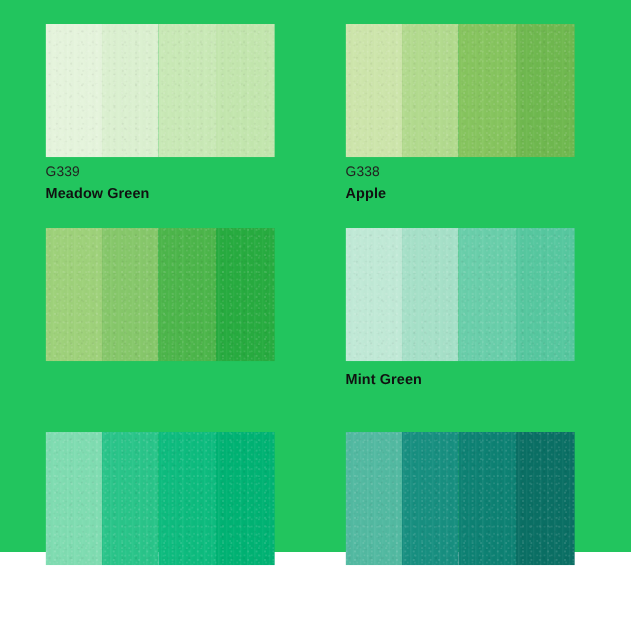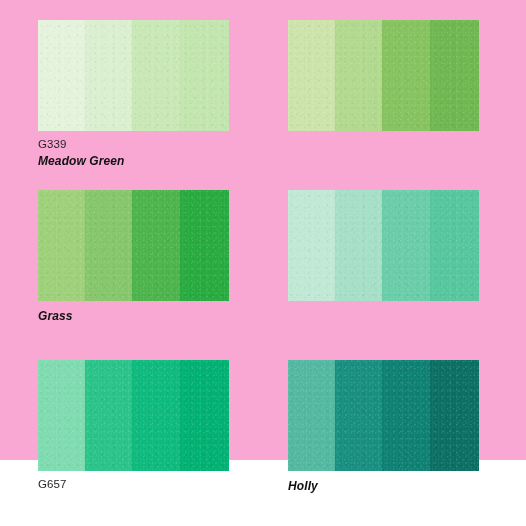--- a/index.html
+++ b/index.html
@@ -13,21 +13,21 @@
     height: 526px;
     font-family: "Liberation Sans", sans-serif;
     -webkit-font-smoothing: antialiased;
     overflow: hidden;
   }
 
   #swatch-sheet {
     position: relative;
     width: 526px;
     height: 460px;
-    background: #f9a8d4;
+    background: #22c55e;
     box-sizing: border-box;
   }
 
   .swatch-grid {
     position: absolute;
     left: 38px;
     top: 20px;
     width: 441px;
     display: grid;
     grid-template-columns: 191px 59px 191px;
@@ -111,21 +111,20 @@
   }
 
   .swatch-name {
     font-size: 12px;
     font-weight: 700;
     color: #111111;
     line-height: 16px;
     letter-spacing: 0.1px;
     white-space: nowrap;
     margin-top: 1px;
-    font-style: italic;
   }
 </style>
 </head>
 <body>
 
 <div id="swatch-sheet">
   <div class="swatch-grid">
 
     <div class="swatch-cell">
       <div class="swatch-chip">
@@ -142,67 +141,69 @@
 
     <div class="swatch-cell spacer"></div>
 
     <div class="swatch-cell">
       <div class="swatch-chip">
         <div class="band band-1" style="background-color: rgb(205, 229, 171);"></div>
         <div class="band band-2" style="background-color: rgb(178, 218, 142);"></div>
         <div class="band band-3" style="background-color: rgb(134, 196, 94);"></div>
         <div class="band band-4" style="background-color: rgb(111, 184, 79);"></div>
       </div>
+      <div class="swatch-label">
+        <div class="swatch-code">G338</div>
+        <div class="swatch-name">Apple</div>
+      </div>
     </div>
 
     <div class="swatch-cell">
       <div class="swatch-chip">
         <div class="band band-1" style="background-color: rgb(158, 209, 122);"></div>
         <div class="band band-2" style="background-color: rgb(134, 199, 106);"></div>
         <div class="band band-3" style="background-color: rgb(76, 181, 74);"></div>
         <div class="band band-4" style="background-color: rgb(39, 171, 63);"></div>
       </div>
       <div class="swatch-label">
-        <div class="swatch-name">Grass</div>
       </div>
     </div>
 
     <div class="swatch-cell spacer"></div>
 
     <div class="swatch-cell">
       <div class="swatch-chip">
         <div class="band band-1" style="background-color: rgb(192, 233, 214);"></div>
         <div class="band band-2" style="background-color: rgb(166, 224, 200);"></div>
         <div class="band band-3" style="background-color: rgb(105, 206, 170);"></div>
         <div class="band band-4" style="background-color: rgb(86, 199, 159);"></div>
       </div>
       <div class="swatch-label">
+        <div class="swatch-name">Mint Green</div>
       </div>
     </div>
 
     <div class="swatch-cell">
       <div class="swatch-chip">
         <div class="band band-1" style="background-color: rgb(127, 220, 177);"></div>
         <div class="band band-2" style="background-color: rgb(41, 196, 137);"></div>
         <div class="band band-3" style="background-color: rgb(13, 187, 126);"></div>
         <div class="band band-4" style="background-color: rgb(0, 178, 115);"></div>
       </div>
       <div class="swatch-label">
-        <div class="swatch-code">G657</div>
       </div>
     </div>
 
     <div class="swatch-cell spacer"></div>
 
     <div class="swatch-cell">
       <div class="swatch-chip">
         <div class="band band-1" style="background-color: rgb(82, 185, 161);"></div>
         <div class="band band-2" style="background-color: rgb(23, 143, 128);"></div>
         <div class="band band-3" style="background-color: rgb(13, 129, 115);"></div>
         <div class="band band-4" style="background-color: rgb(10, 111, 100);"></div>
       </div>
       <div class="swatch-label">
-        <div class="swatch-name">Holly</div>
       </div>
     </div>
 
   </div>
 </div>
 
 </body></html>

